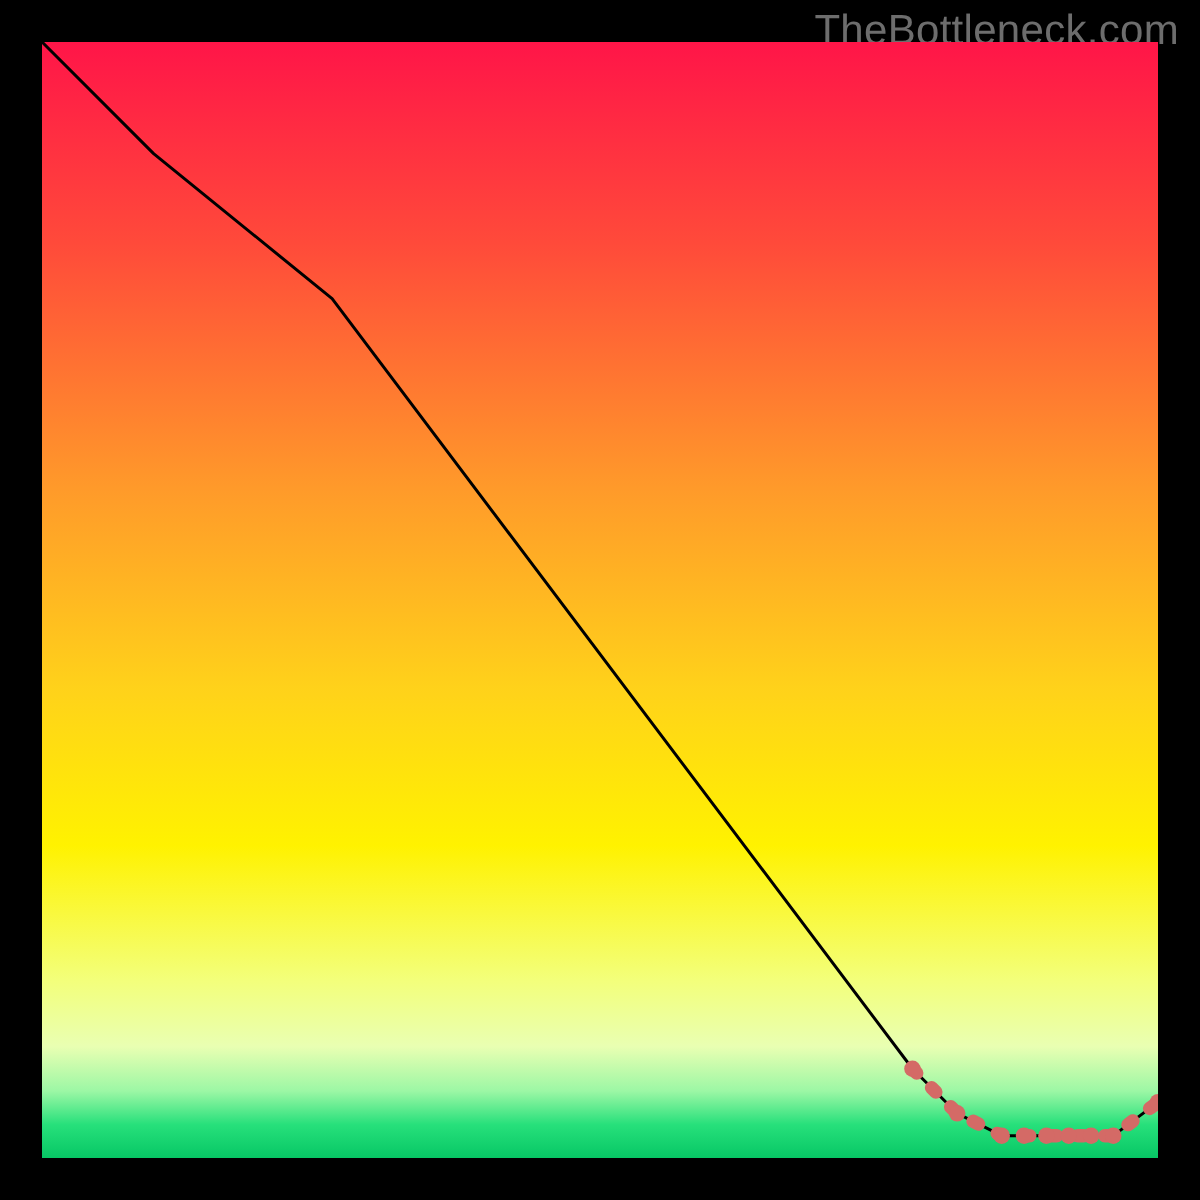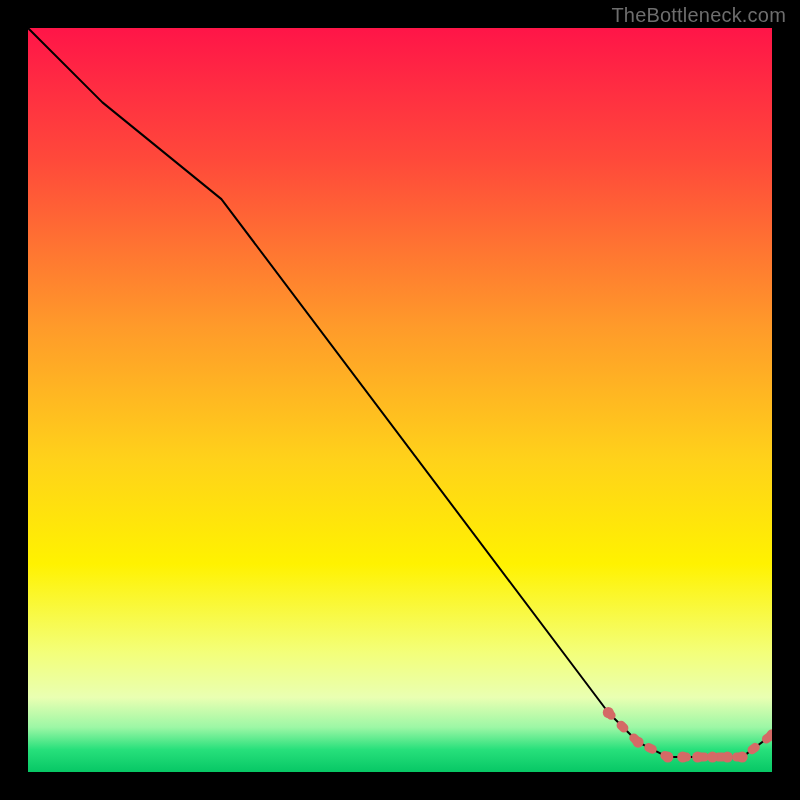--- a/index.html
+++ b/index.html
@@ -15,21 +15,21 @@
     position: relative;
     width: 800px;
     height: 800px;
     background: #000;
   }
   .watermark {
     position: absolute;
     top: 4px;
     right: 14px;
     color: #6d6d6d;
-    font-size: 20px;
+    font-size: 28px;
     letter-spacing: 0.2px;
     font-weight: 400;
     user-select: none;
   }
   .plot {
     position: absolute;
     left: 28px;
     top: 28px;
     width: 744px;
     height: 744px;

